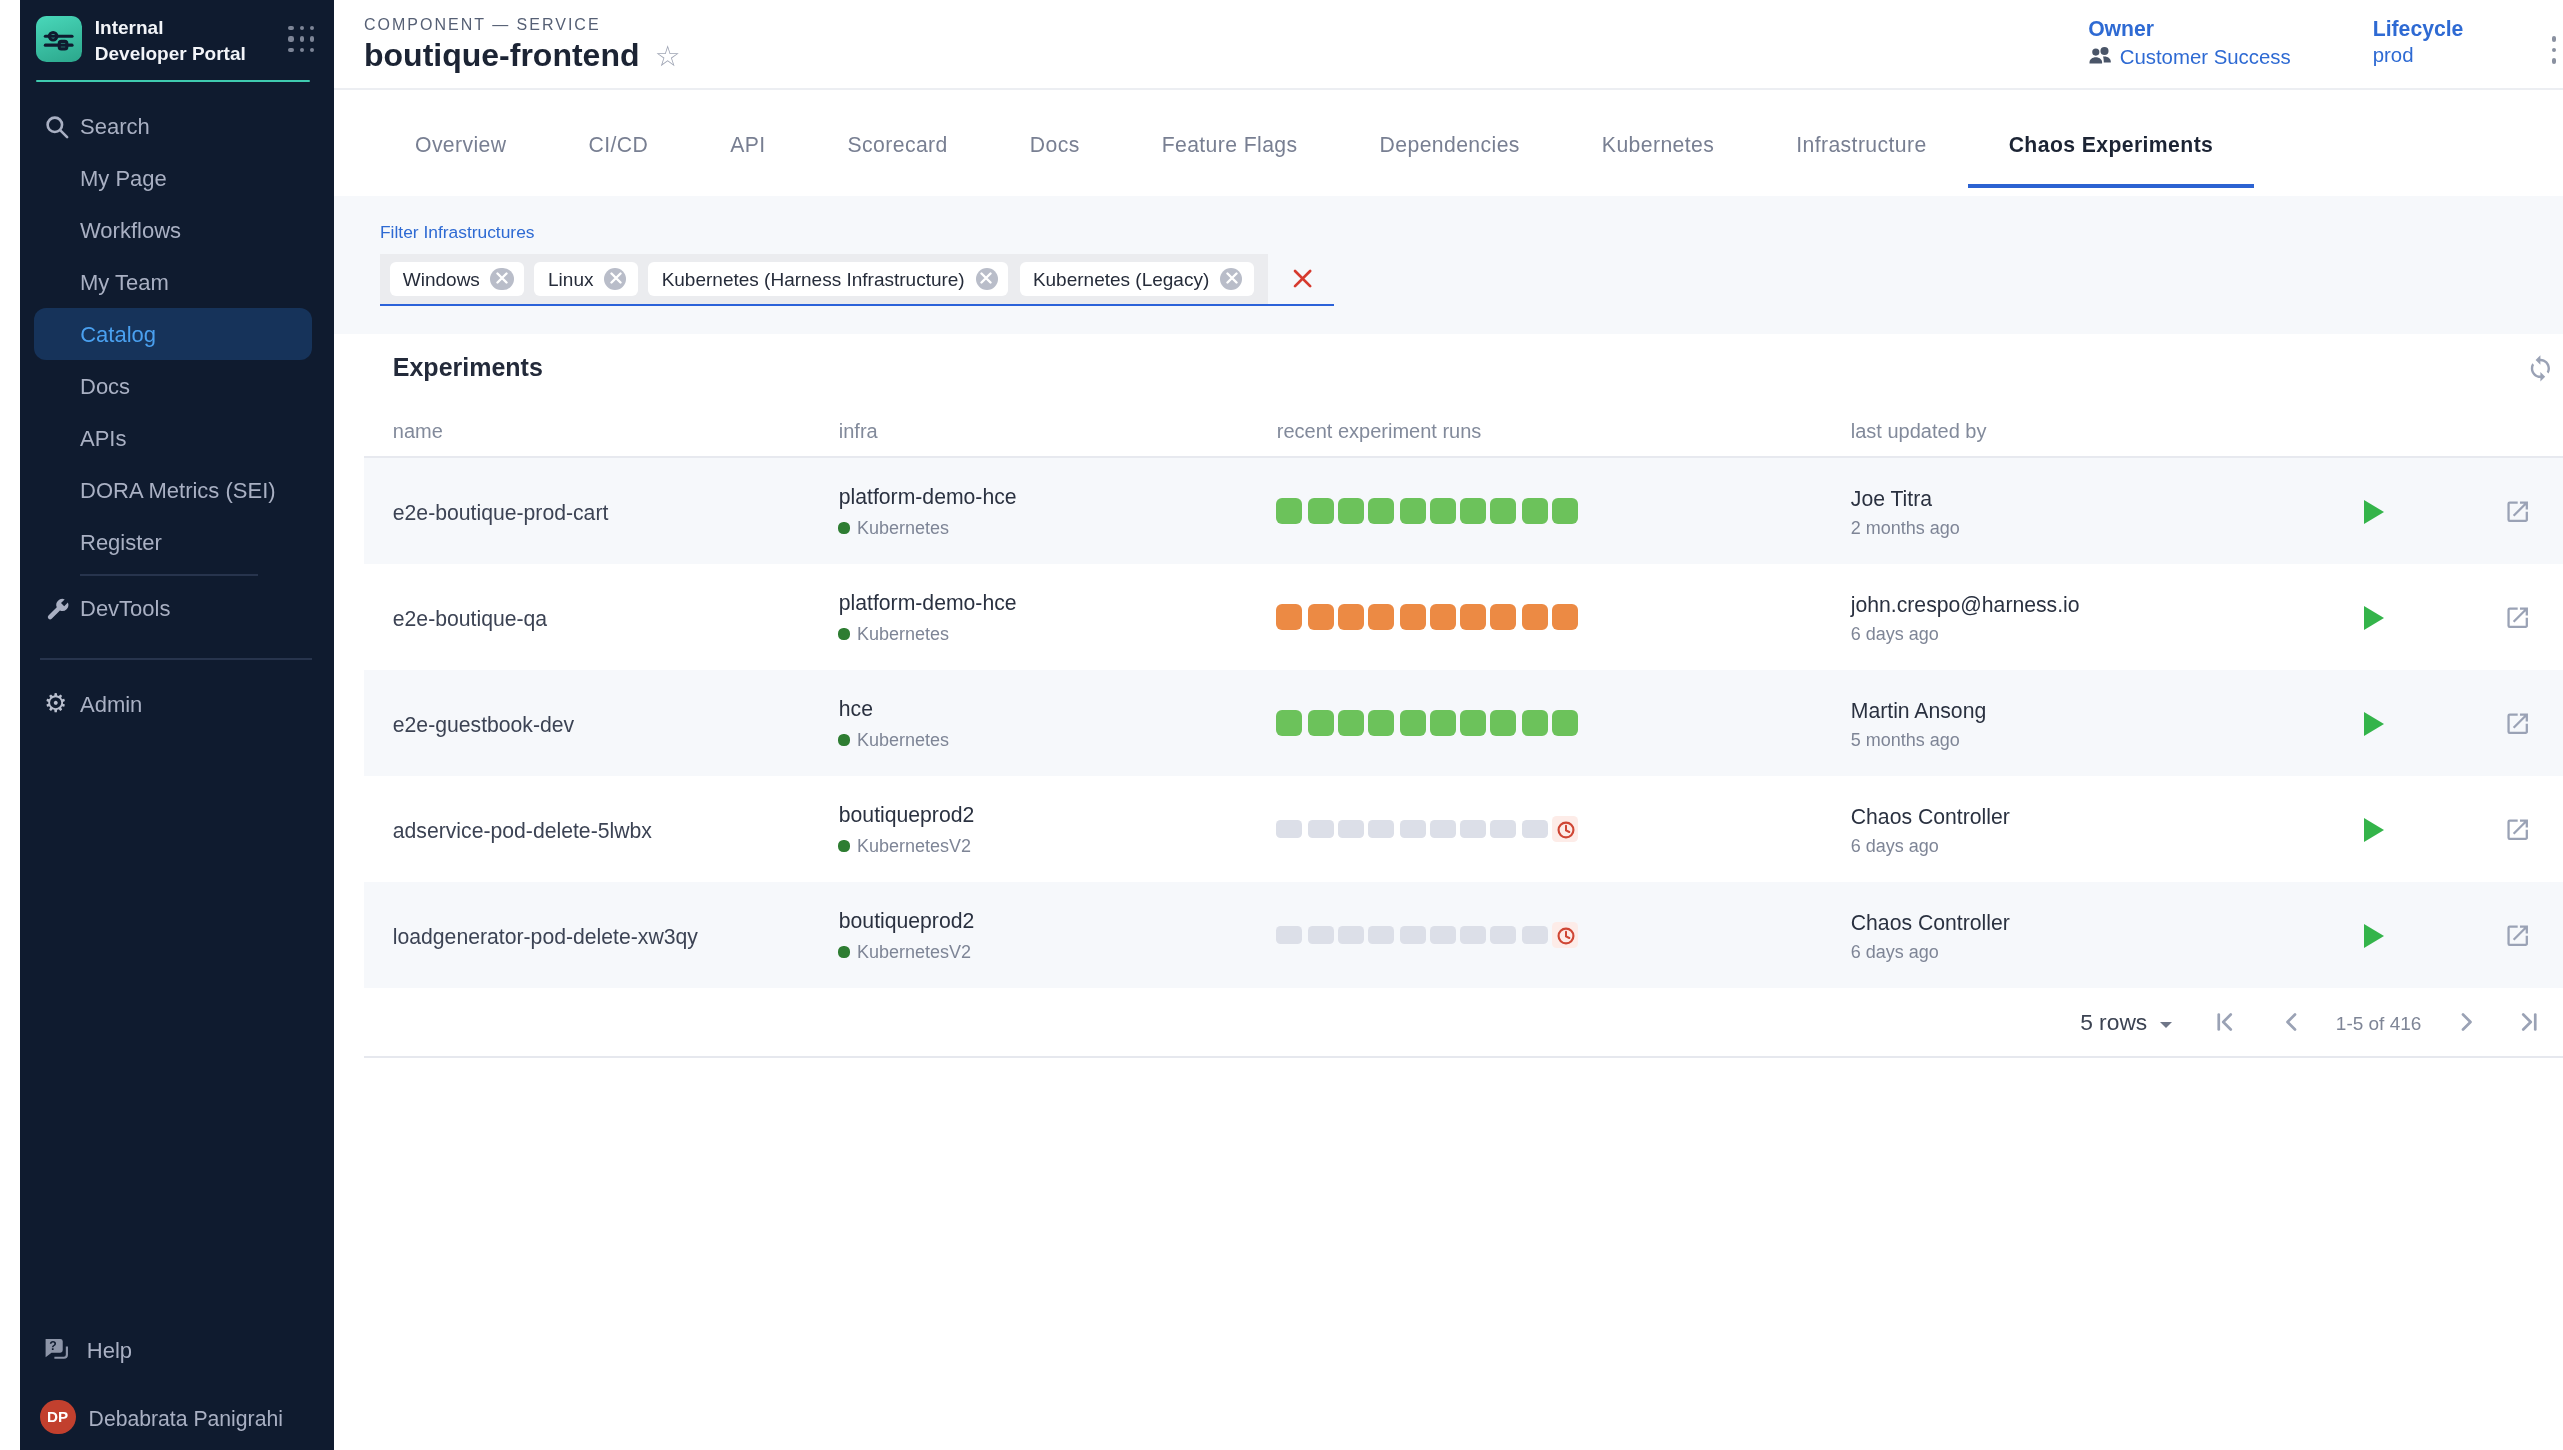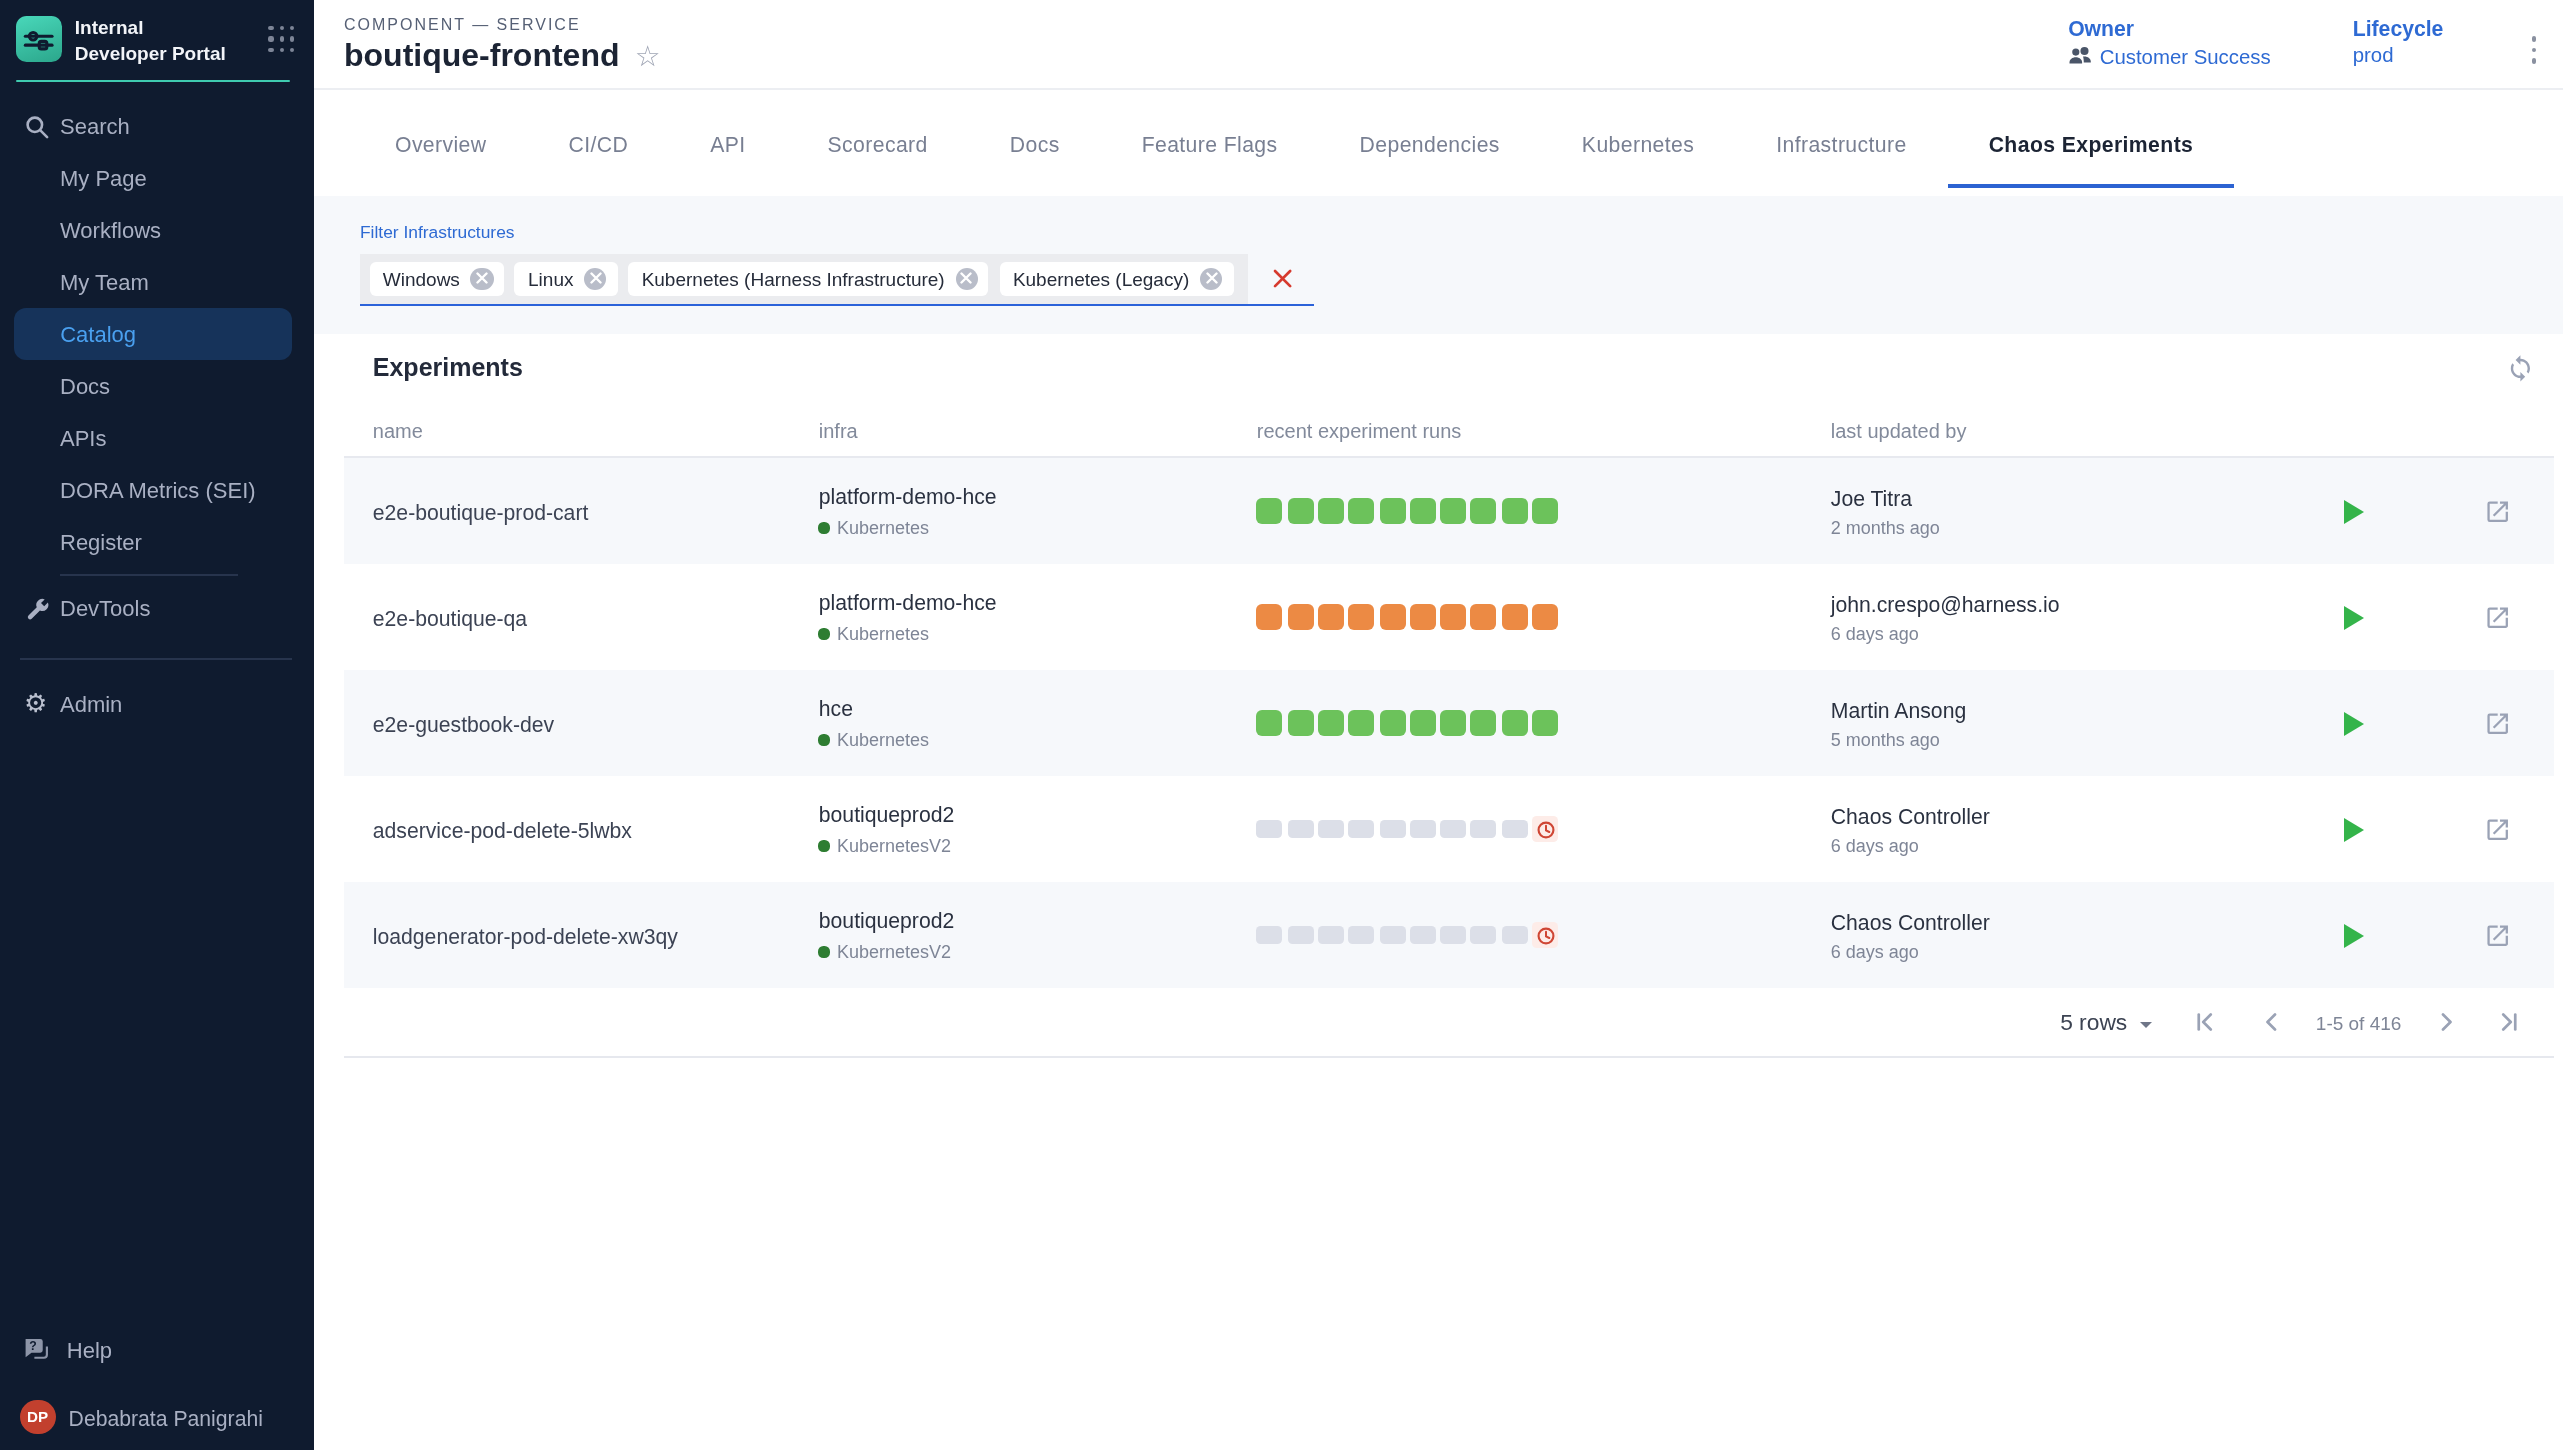--- a/index.html
+++ b/index.html
@@ -1,18 +1,18 @@
 <!DOCTYPE html>
 <html style="font-size:12px"><head>
 <meta charset="utf-8">
 <style>
   * { margin:0; padding:0; box-sizing:border-box; }
   html,body { background:#fff; }
   body { font-family:"Liberation Sans","DejaVu Sans",sans-serif; }
-  .viewport { width:2563px; height:1450px; overflow:hidden; position:relative; }
+  .viewport { width:2563px; height:1450px; overflow:hidden; position:relative;padding-left:20px; }
   .app { width:1282px; height:725px; transform:scale(2); transform-origin:0 0; display:flex; background:#fff; }
 
   
   .sidebar { width:157px; min-width:157px; background:#0f1b2f; color:#a9b0c3; display:flex; flex-direction:column; position:relative; }
   .sb-header { display:flex; align-items:flex-start; padding:8.4px 9px 6.8px 7.6px; }
   .sb-logo { width:23px; height:23px; border-radius:5.3px; background:linear-gradient(160deg,#49d8ba 0%,#2ba68b 100%); flex:none; display:flex; align-items:center; justify-content:center; }
   .sb-title { font-size:9.5px; line-height:1.3; font-weight:700; color:#f2f4f8; margin-left:6.8px; width:79px; }
   .sb-grid { margin-left:auto; margin-top:4.6px; display:grid; grid-template-columns:repeat(3,3px); grid-template-rows:repeat(3,3px); gap:2.3px; cursor:pointer; }
   .sb-grid i { width:2.3px; height:2.3px; border-radius:50%; background:#7d8597; }
   .sb-rule { height:1.5px; background:#3fcbb0; margin:0 12px 0 7.6px; border-radius:0.8px; }

